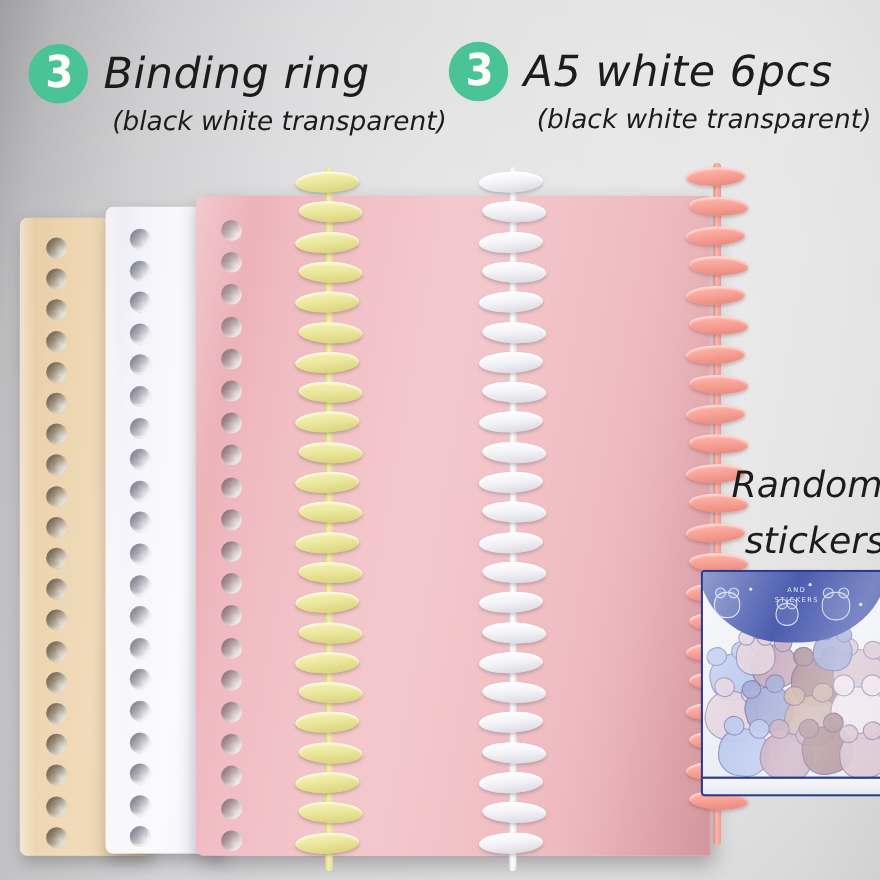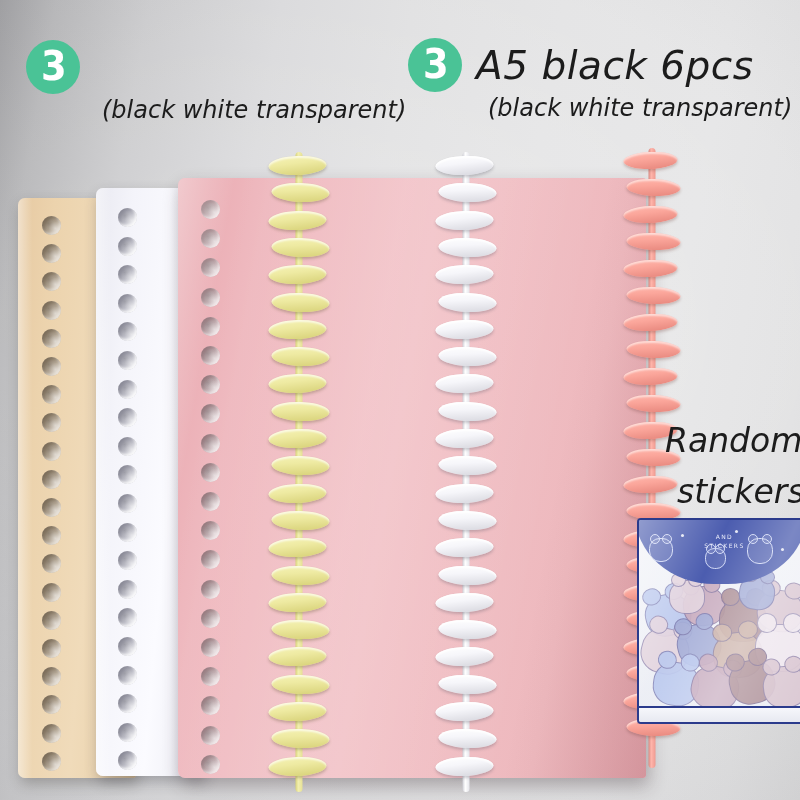--- a/index.html
+++ b/index.html
@@ -570,30 +570,31 @@
       <div id="sticker-gloss"></div>
       <div id="sticker-bottom-strip"></div>
     </div>
   </div>
 
   <div class="label-group" id="label-binding">
     <div class="label-row">
       <div class="badge">
         <span>3</span>
       </div>
+      <div class="label-main">Binding ring</div>
     </div>
     <div class="label-sub">(black white transparent)</div>
   </div>
 
   <div class="label-group" id="label-cover">
     <div class="label-row">
       <div class="badge">
         <span>3</span>
       </div>
-      <div class="label-main">A5 black 6pcs</div>
+      <div class="label-main">A5 white 6pcs</div>
     </div>
     <div class="label-sub">(black white transparent)</div>
   </div>
 
   <div id="random-caption">
     <div class="ln1">Random</div>
     <div class="ln2">stickers</div>
   </div>
 
 </div>

